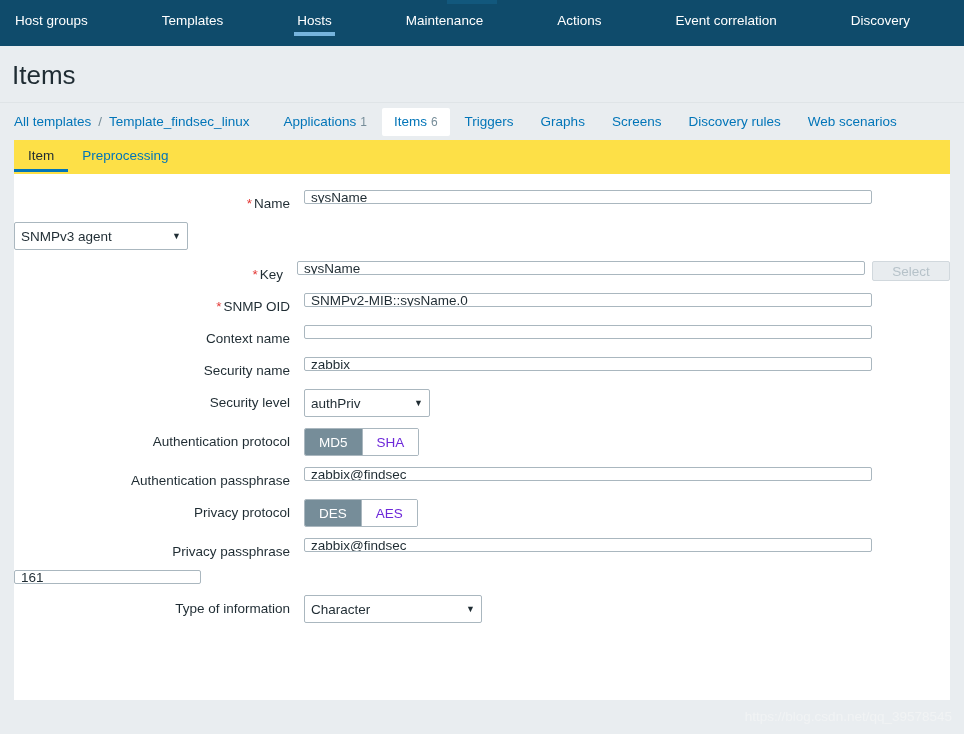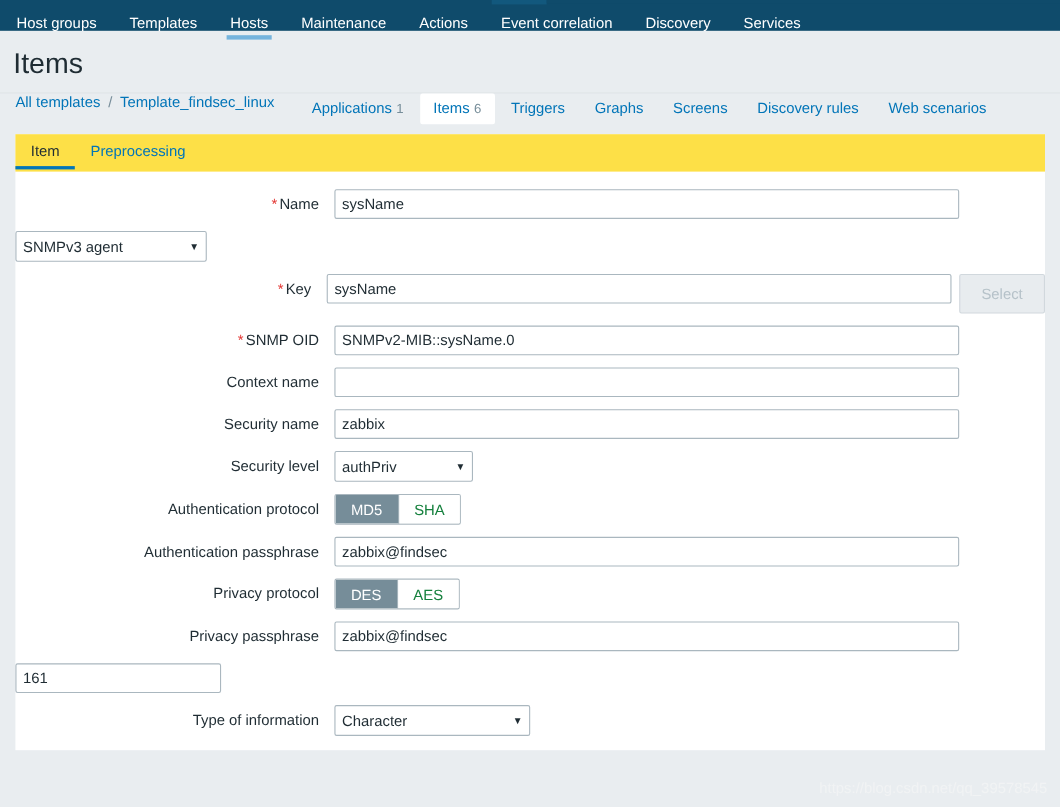--- a/index.html
+++ b/index.html
@@ -9,24 +9,25 @@
     width: 964px; height: 734px;
     overflow: hidden;
     background: #e9edf0;
     font-family: "Liberation Sans", sans-serif;
     -webkit-font-smoothing: antialiased;
   }
 
   
   .topnav {
     position: relative;
-    height: 28px;
+    height: 46px;
     background: #0f4b6b;
     display: flex;
     align-items: flex-start;
+    gap: 44px;
   }
   .topnav .nub {
     position: absolute;
     left: 447px; top: 0;
     width: 50px; height: 4px;
     background: #12587d;
   }
   .topnav .nub2 {
     position: absolute;
     left: 497px; top: 0;
@@ -64,21 +65,21 @@
     font-weight: normal;
     line-height: 30px;
   }
 
   
   .crumb-row {
     background: #e9edf0;
     border-top: 1px solid #dfe4e7;
     height: 38px;
     display: flex;
-    align-items: flex-start;
+    align-items: center;
     padding-left: 14px;
     font-size: 13.5px;
   }
   .crumb-link {
     color: #0275b8;
     cursor: pointer;
     white-space: nowrap;
   }
   .crumb-sep {
     color: #768d99;
@@ -152,21 +153,21 @@
     color: #1f2c33;
     white-space: nowrap;
   }
   .req {
     color: #e33734;
     padding-right: 2px;
   }
   .fctrl { display: flex; align-items: flex-start; }
 
   input.txt {
-    height: 27px;
+    height: 14px;
     border: 1px solid #aab7bf;
     background: #ffffff;
     font-size: 13.5px;
     font-family: "Liberation Sans", sans-serif;
     color: #1f2c33;
     padding: 0 6px;
     border-radius: 2px;
     outline: none;
   }
   input.txt.wide  { width: 568px; }
@@ -190,42 +191,42 @@
     font-size: 9px;
     color: #1f2c33;
     padding-left: 14px;
   }
   .sel.w-type  { width: 174px; gap: 24px; }
   .sel.w-seclv { width: 126px; }
   .sel.w-info  { width: 178px; }
 
   .btn-select {
     width: 78px;
-    height: 36px;
+    height: 20px;
     margin-left: 7px;
     border: 1px solid #d1d8dd;
     background: #e8ecef;
     color: #b6c2c9;
     border-radius: 2px;
     font-size: 13.5px;
     font-family: "Liberation Sans", sans-serif;
     cursor: default;
   }
 
   .radioset {
     display: inline-flex;
     border: 1px solid #aab7bf;
     border-radius: 2px;
     overflow: hidden;
     height: 28px;
     background: #ffffff;
   }
   .radioset .opt {
     font-size: 13.5px;
-    color: #15803d;
+    color: #6d28d9;
     padding: 0 14px;
     display: flex;
     align-items: center;
     cursor: pointer;
     background: #ffffff;
     border-right: 1px solid #aab7bf;
   }
   .radioset .opt:last-child { border-right: 0; }
   .radioset .opt.on {
     background: #768d99;

